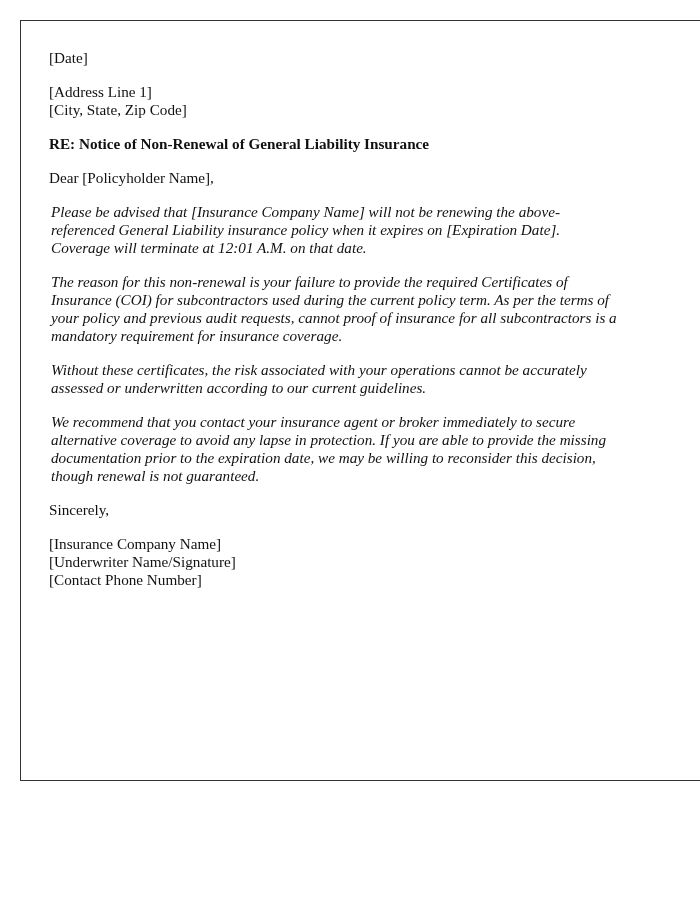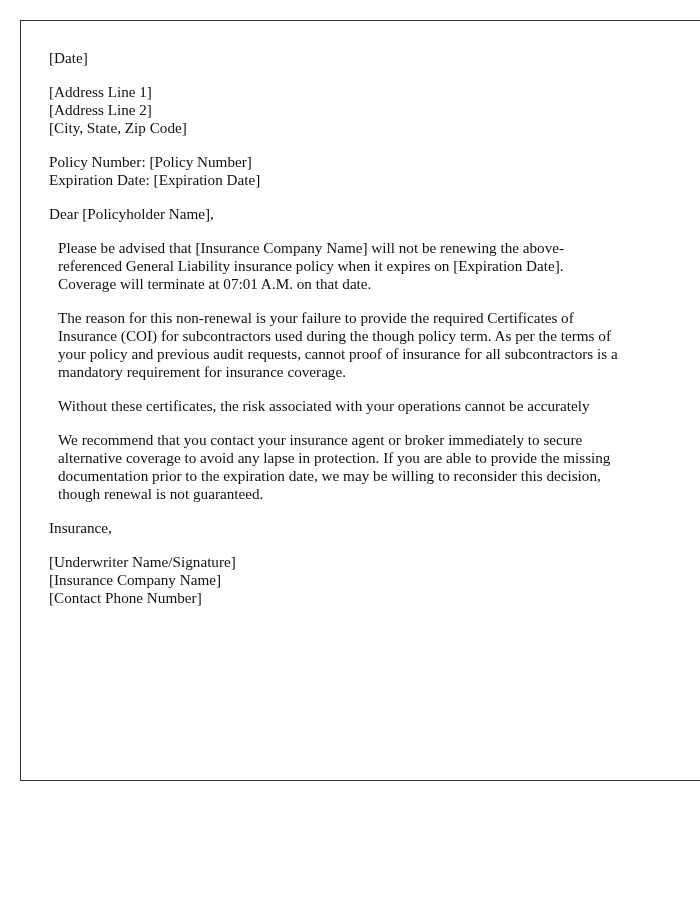--- a/index.html
+++ b/index.html
@@ -12,74 +12,73 @@
     border: 1px solid #333333;
     padding: 28px 28px 0 28px;
     font-family: "Liberation Serif", "DejaVu Serif", serif;
     font-size: 15.2px;
     line-height: 18px;
     color: #111111;
   }
   .block { margin: 0 0 16px 0; }
   .line { display: block; white-space: nowrap; }
   .subject { font-weight: bold; }
-  p.para { margin: 0 0 16px 9px; }
+  p.para { margin: 0 0 16px 2px; font-style: italic; }
 </style>
 </head>
 <body>
 
 <div class="letter">
 
   <div class="block">
     <span class="line">[Date]</span>
   </div>
 
   <div class="block">
     <span class="line">[Address Line 1]</span>
-    <span class="line">[Address Line 2]</span>
     <span class="line">[City, State, Zip Code]</span>
   </div>
 
+  <div class="block">
+    <span class="line subject">RE: Notice of Non-Renewal of General Liability Insurance</span>
+  </div>
 
-  <div class="block">
-    <span class="line">Policy Number: [Policy Number]</span>
-    <span class="line">Expiration Date: [Expiration Date]</span>
-  </div>
 
   <div class="block">
     <span class="line">Dear [Policyholder Name],</span>
   </div>
 
   <p class="para">
     <span class="line">Please be advised that [Insurance Company Name] will not be renewing the above-</span>
     <span class="line">referenced General Liability insurance policy when it expires on [Expiration Date].</span>
-    <span class="line">Coverage will terminate at 07:01 A.M. on that date.</span>
+    <span class="line">Coverage will terminate at 12:01 A.M. on that date.</span>
   </p>
 
   <p class="para">
     <span class="line">The reason for this non-renewal is your failure to provide the required Certificates of</span>
-    <span class="line">Insurance (COI) for subcontractors used during the though policy term. As per the terms of</span>
+    <span class="line">Insurance (COI) for subcontractors used during the current policy term. As per the terms of</span>
     <span class="line">your policy and previous audit requests, cannot proof of insurance for all subcontractors is a</span>
     <span class="line">mandatory requirement for insurance coverage.</span>
   </p>
 
   <p class="para">
     <span class="line">Without these certificates, the risk associated with your operations cannot be accurately</span>
+    <span class="line">assessed or underwritten according to our current guidelines.</span>
   </p>
 
   <p class="para">
     <span class="line">We recommend that you contact your insurance agent or broker immediately to secure</span>
     <span class="line">alternative coverage to avoid any lapse in protection. If you are able to provide the missing</span>
     <span class="line">documentation prior to the expiration date, we may be willing to reconsider this decision,</span>
     <span class="line">though renewal is not guaranteed.</span>
   </p>
 
   <div class="block">
-    <span class="line">Insurance,</span>
+    <span class="line">Sincerely,</span>
   </div>
 
   <div class="block">
+    <span class="line">[Insurance Company Name]</span>
     <span class="line">[Underwriter Name/Signature]</span>
-    <span class="line">[Insurance Company Name]</span>
     <span class="line">[Contact Phone Number]</span>
   </div>
 
 </div>
 
 </body></html>

